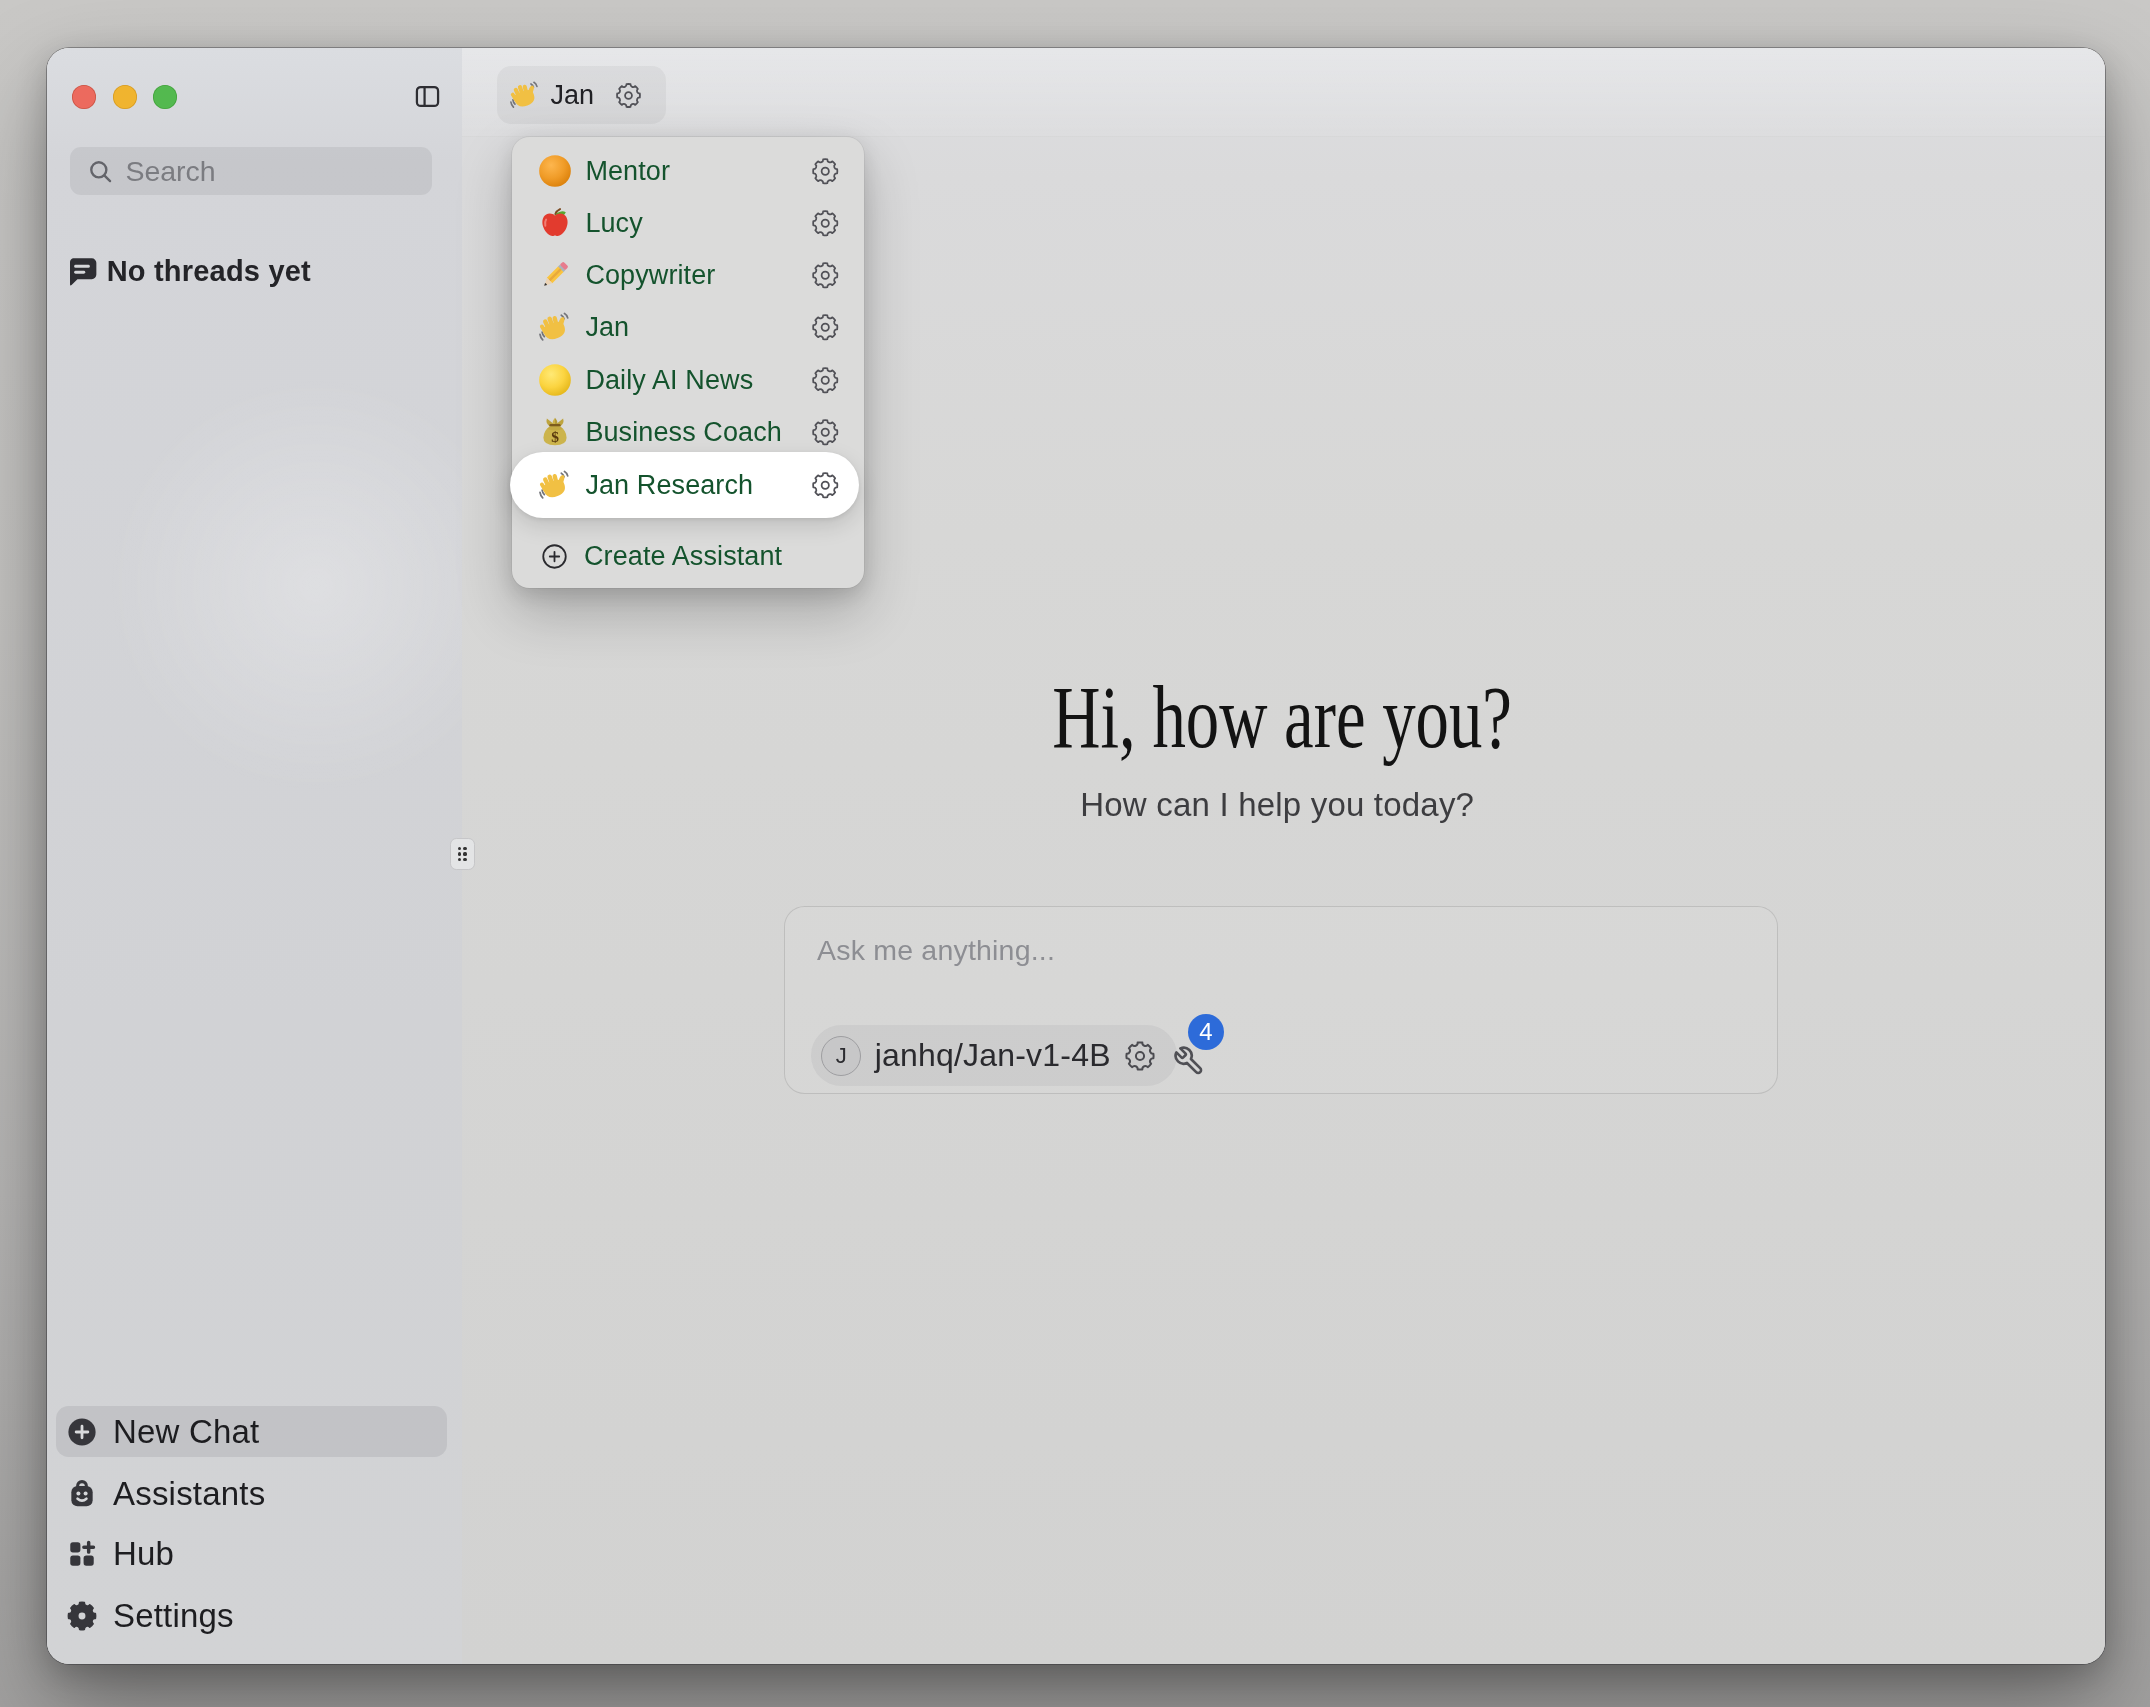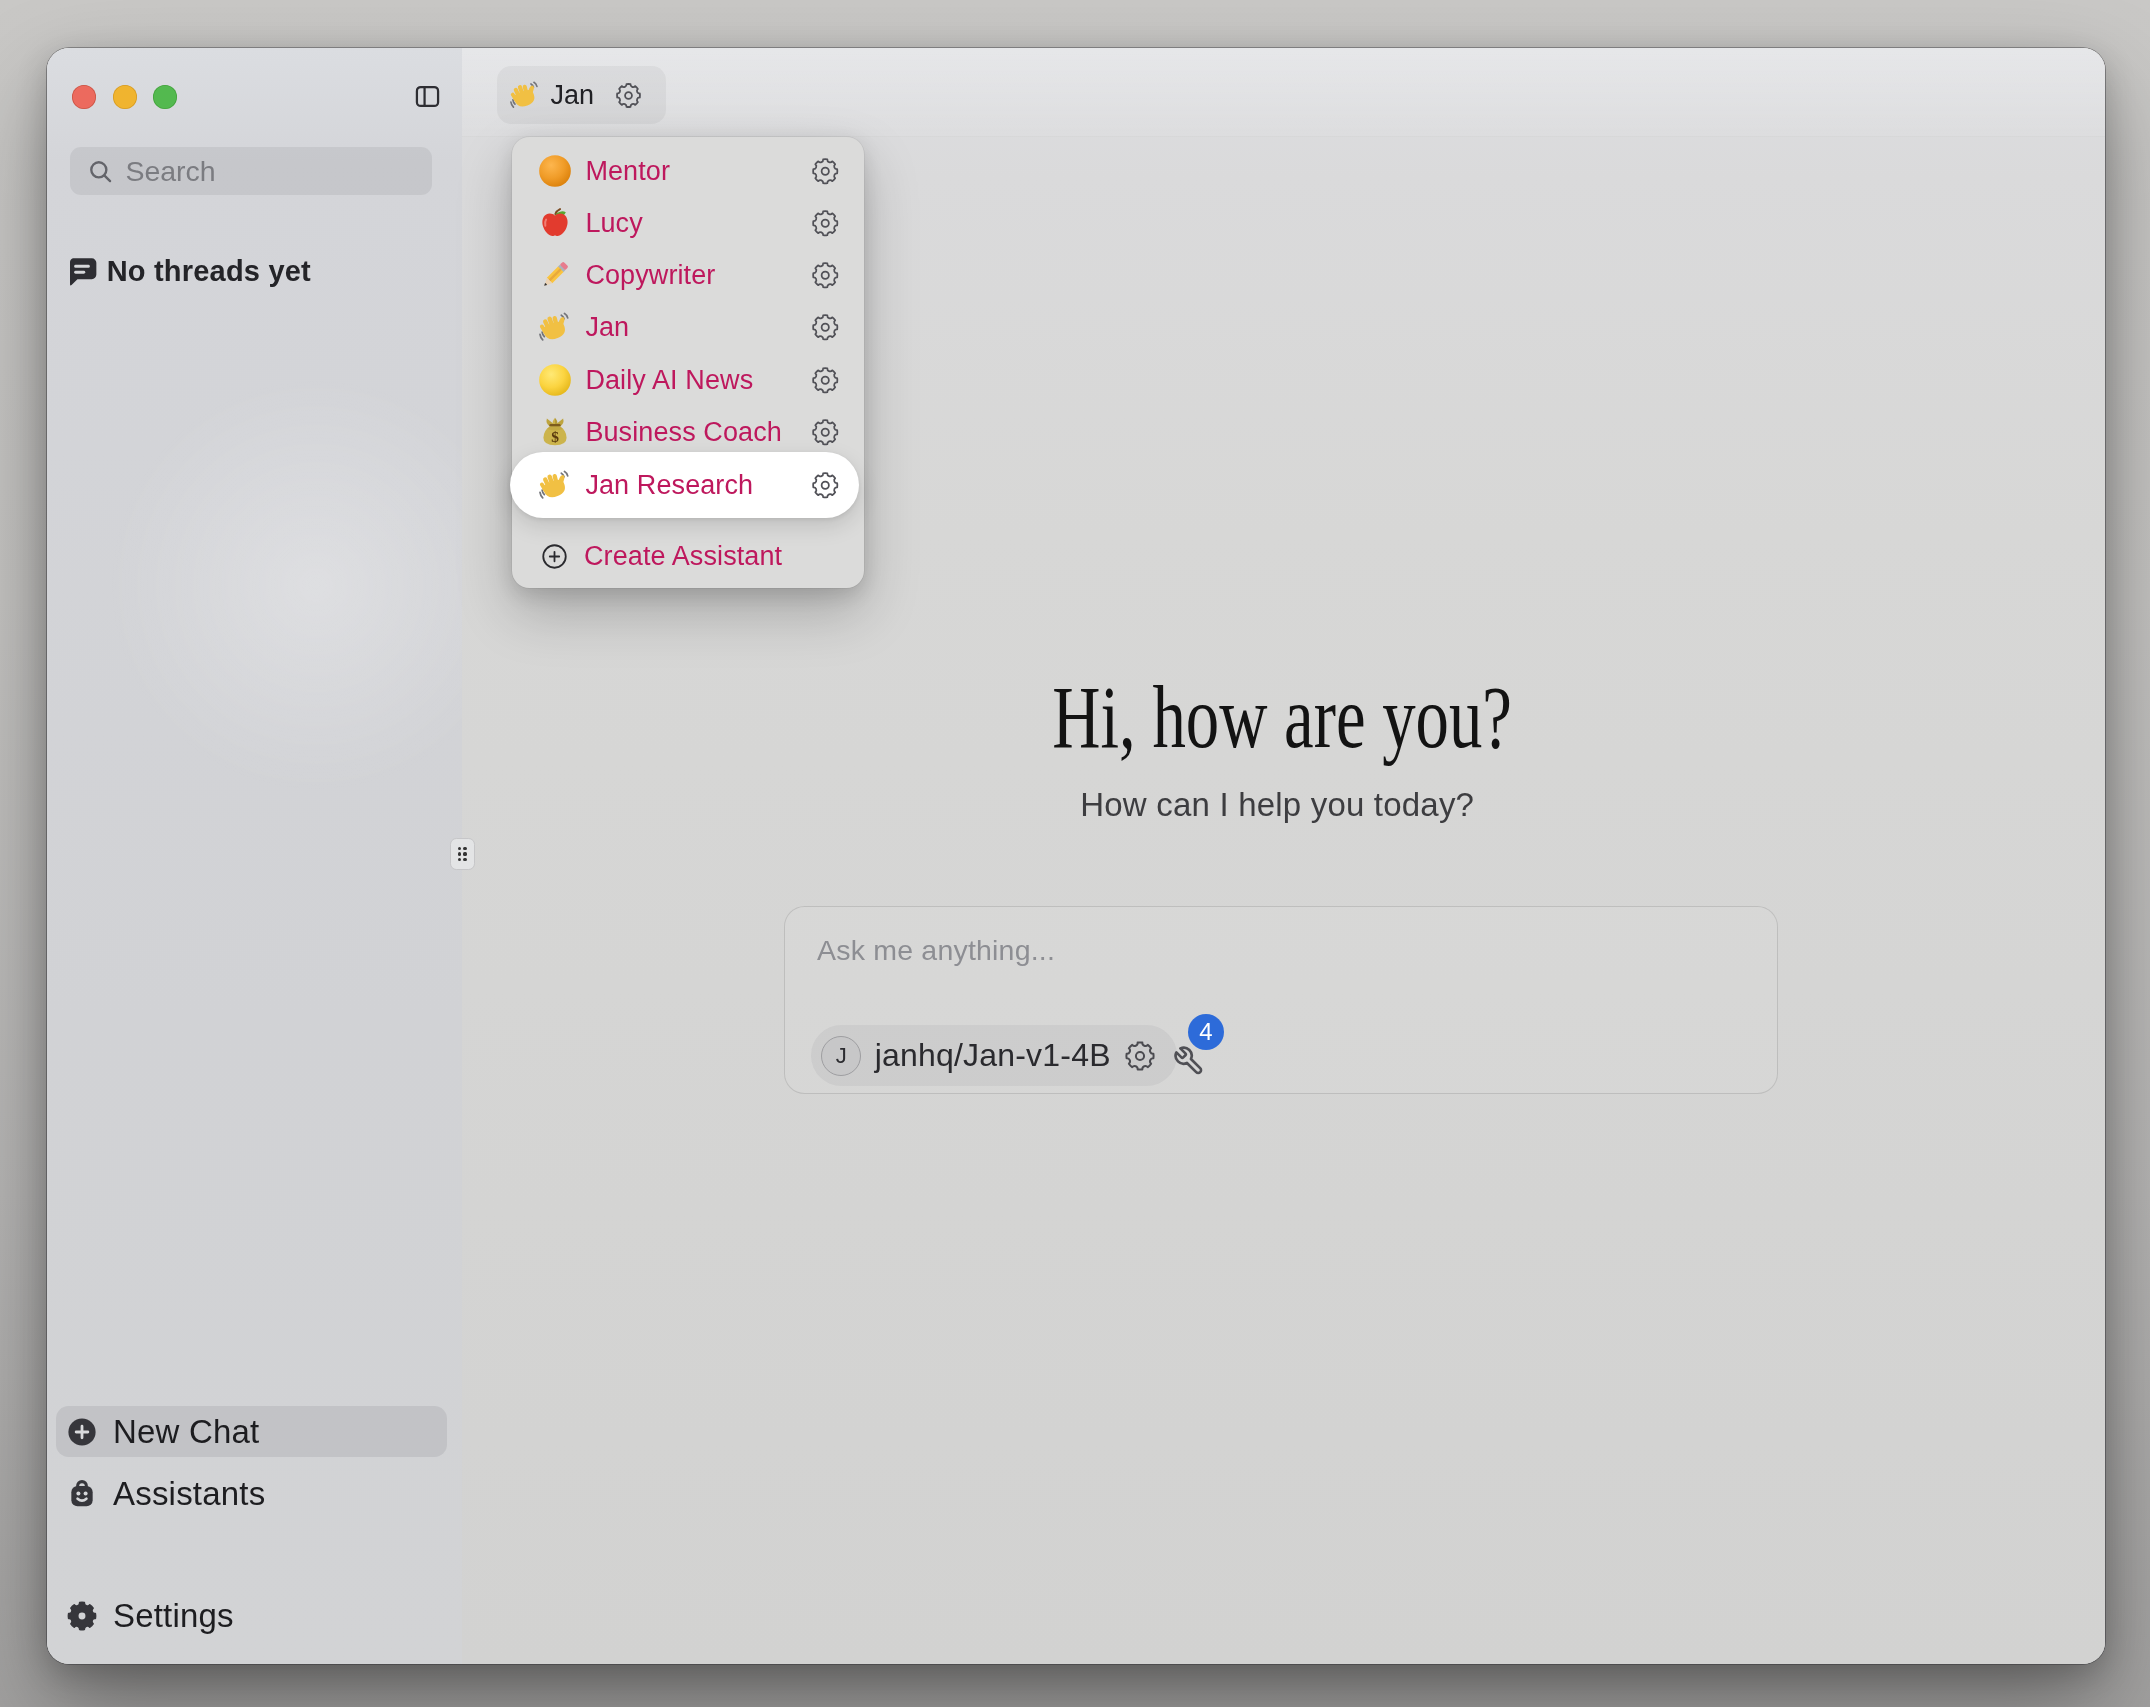--- a/index.html
+++ b/index.html
@@ -70,21 +70,21 @@
 .janbtn .em { width:32px; height:32px; margin-left:12px; }
 .janbtn .lb { font-size:27px; font-weight:500; color:#212125; margin-left:9.5px; }
 .janbtn svg.gear { margin-left:21.3px; }
 .dropdown {
   position:absolute; left:50px; top:89px; width:352px; height:451px;
   background:#dbdbda; border-radius:17.4px;
   box-shadow: 0 0 0 0.8px rgba(0,0,0,0.06), 0 24px 55px rgba(0,0,0,0.22), 0 6.3px 19px rgba(0,0,0,0.12);
 }
 .mrow { position:absolute; left:0; width:100%; height:52px; display:flex; align-items:center; }
 .mrow .em { width:34px; height:34px; margin-left:26px; flex:0 0 auto;}
-.mrow .lb { margin-left:13.4px; font-size:27px; font-weight:500; color:#be185d; letter-spacing:0.1px;text-align:right; }
+.mrow .lb { margin-left:13.4px; font-size:27px; font-weight:500; color:#14532d; letter-spacing:0.1px;text-align:right; }
 .mrow .gear { position:absolute; right:24.5px; top:50%; margin-top:-14.2px; }
 .whitepill {
   position:absolute; left:-1.6px; top:315px; width:349px; height:66px;
   background:#ffffff; border-radius:33px;
   box-shadow: 0 8px 22px rgba(0,0,0,0.13), 0 1.6px 4.7px rgba(0,0,0,0.08);
 }
 .hero1 {
   position:absolute; top:622px; left:0; width:1643px; text-align:center;
   font-family:"Liberation Serif", serif; font-size:89px; line-height:95px; color:#131313;
   transform:scaleX(0.75); transform-origin:816px 50%;
@@ -159,20 +159,31 @@
           <svg width="32" height="32" viewBox="0 0 24 24">
 <path d="M8.7 6.2 c0 -2.1 1.4 -3.5 3.3 -3.5 s3.3 1.4 3.3 3.5" fill="none" stroke="#36363b" stroke-width="2.3" stroke-linecap="round"></path>
 <rect x="4" y="6" width="16" height="15.2" rx="4.6" fill="#36363b"></rect>
 <circle cx="9.3" cy="11.7" r="1.5" fill="#d6d7da"></circle>
             <circle cx="14.7" cy="11.7" r="1.5" fill="#d6d7da"></circle>
 <path d="M8.7 15.5 q3.3 2.9 6.6 0" stroke="#d6d7da" stroke-width="2" fill="none" stroke-linecap="round"></path>
 </svg>
         </span>
         <span class="lb">Assistants</span>
       </div>
+    <div class="snav n3">
+        <span class="ic">
+          <svg width="32" height="32" viewBox="0 0 24 24">
+<rect x="3.2" y="3.2" width="7.6" height="7.6" rx="2" fill="#36363b"></rect>
+<rect x="3.2" y="13.2" width="7.6" height="7.6" rx="2" fill="#36363b"></rect>
+<rect x="13.2" y="13.2" width="7.6" height="7.6" rx="2" fill="#36363b"></rect>
+<path d="M17 3.4 v7.2 M13.4 7 h7.2" stroke="#36363b" stroke-width="2.6" stroke-linecap="round"></path>
+</svg>
+        </span>
+        <span class="lb">Hub</span>
+      </div>
     <div class="snav n4">
         <span class="ic">
           <svg width="34" height="34" viewBox="0 0 24 24">
 <path d="M10.229 1.955 A10.2 10.2 0 0 1 13.771 1.955 A2.3 2.3 0 0 0 17.850 3.645 A10.2 10.2 0 0 1 20.355 6.150 A2.3 2.3 0 0 0 22.045 10.229 A10.2 10.2 0 0 1 22.045 13.771 A2.3 2.3 0 0 0 20.355 17.850 A10.2 10.2 0 0 1 17.850 20.355 A2.3 2.3 0 0 0 13.771 22.045 A10.2 10.2 0 0 1 10.229 22.045 A2.3 2.3 0 0 0 6.150 20.355 A10.2 10.2 0 0 1 3.645 17.850 A2.3 2.3 0 0 0 1.955 13.771 A10.2 10.2 0 0 1 1.955 10.229 A2.3 2.3 0 0 0 3.645 6.150 A10.2 10.2 0 0 1 6.150 3.645 A2.3 2.3 0 0 0 10.229 1.955 Z" fill="#36363b" stroke="#36363b" stroke-width="1.2" stroke-linejoin="round"></path>
 <circle cx="12" cy="12" r="2.6" fill="#d2d3d5"></circle>
 </svg>
         </span>
         <span class="lb">Settings</span>
       </div>
   </div>

